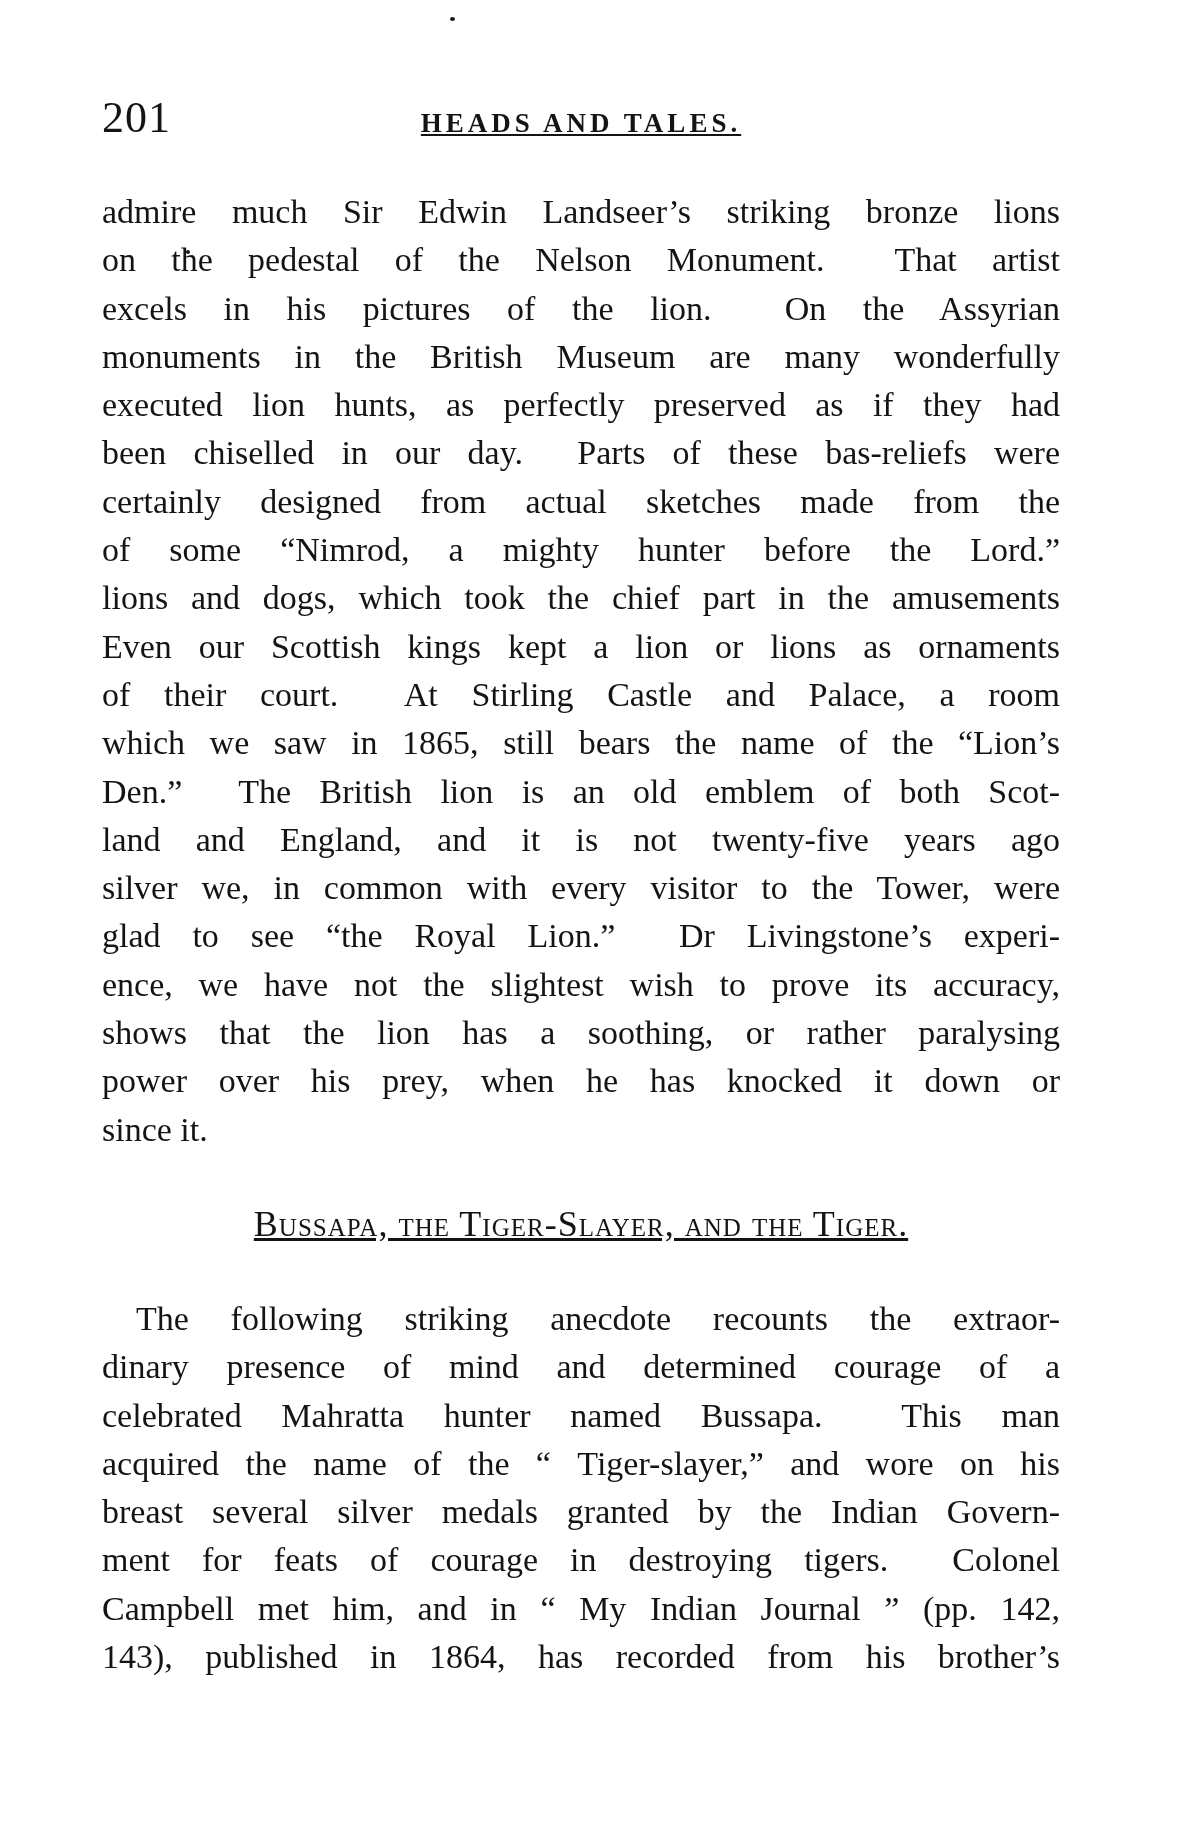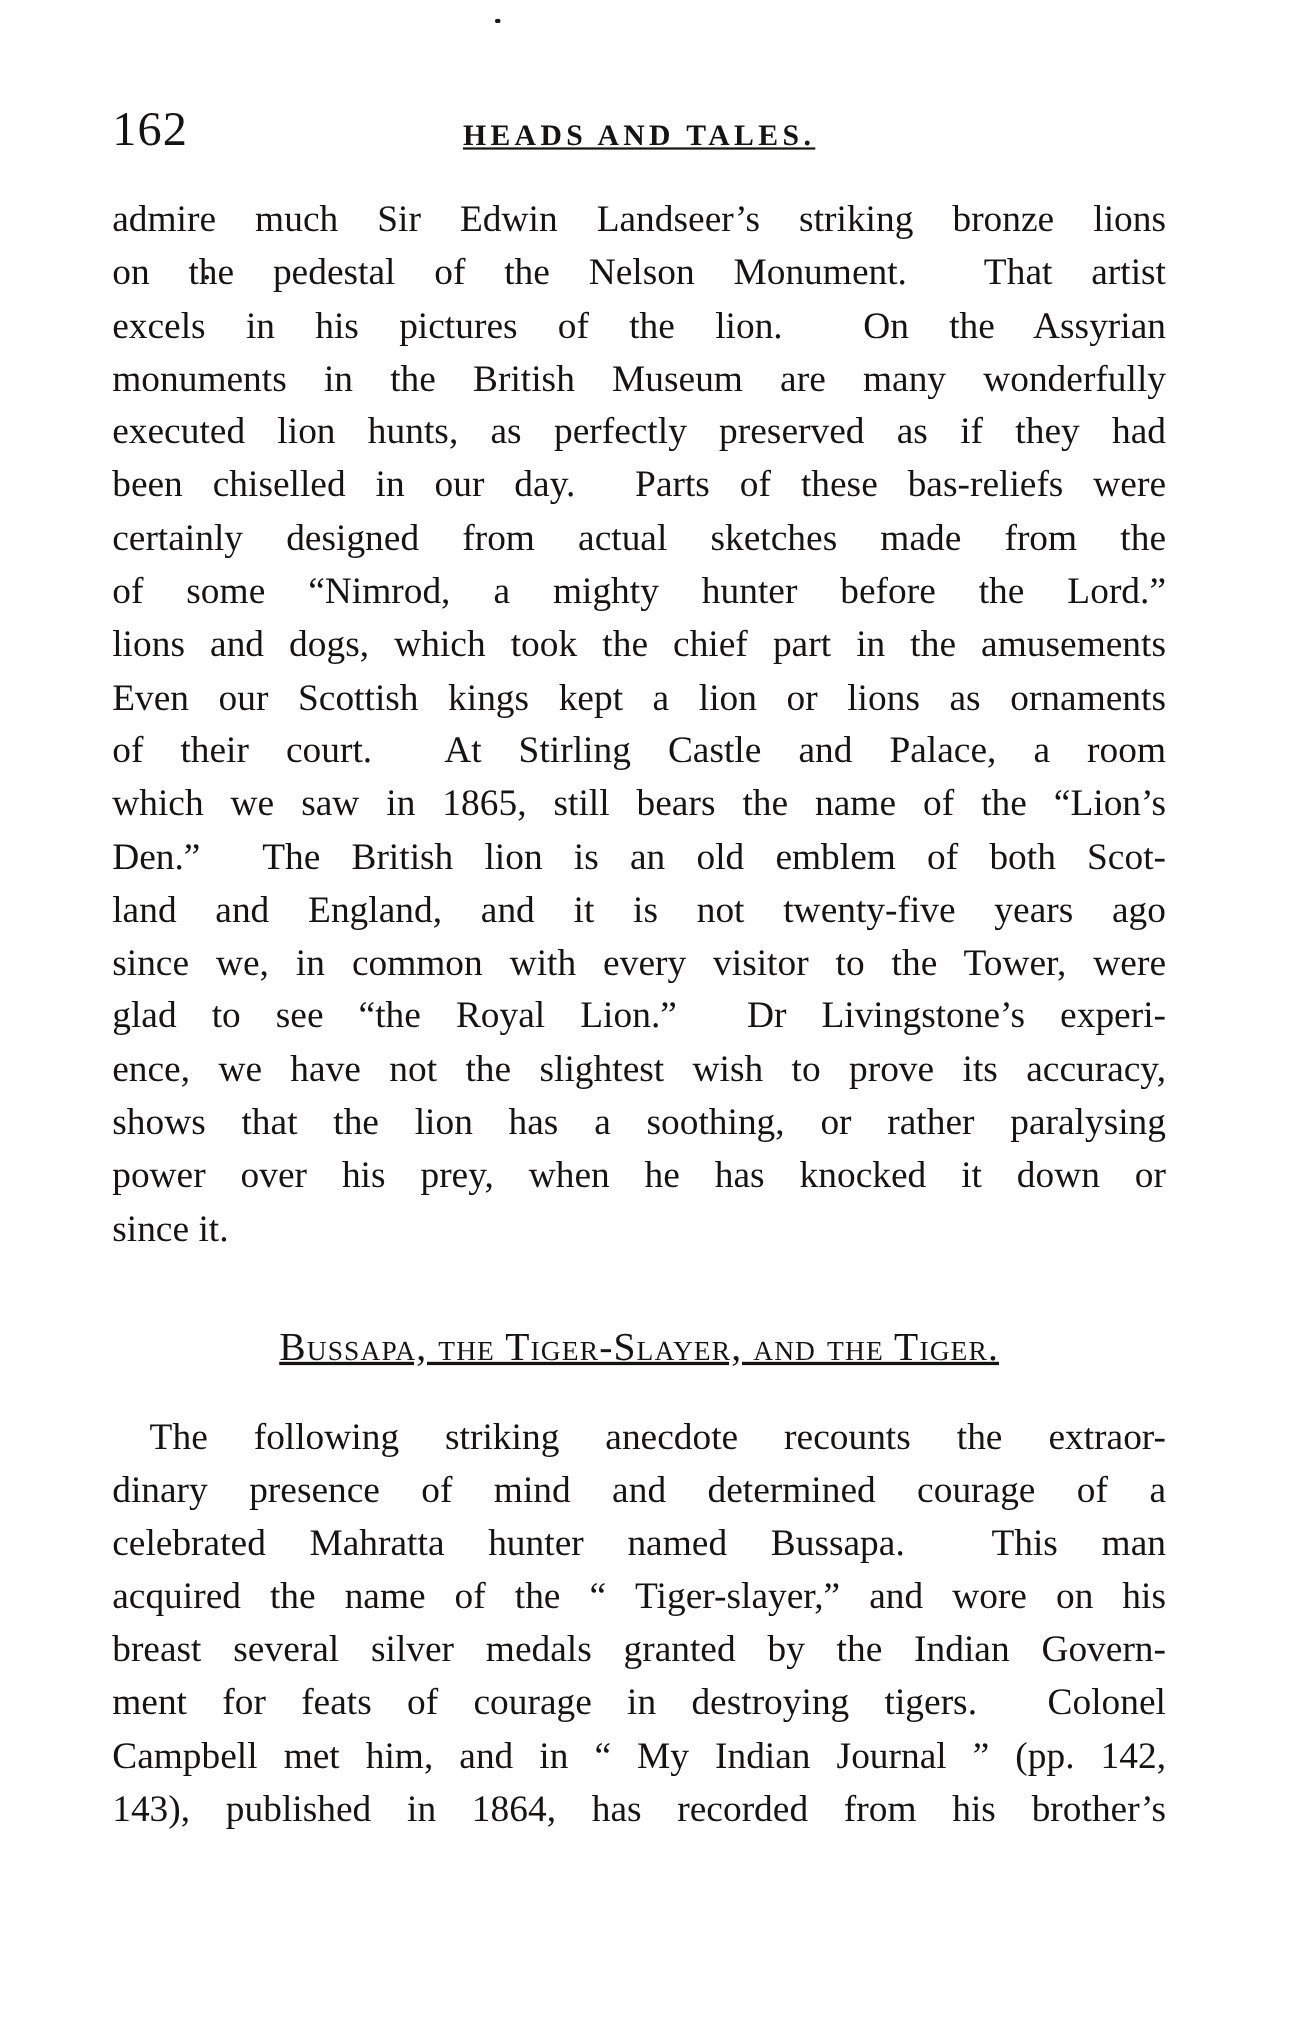--- a/index.html
+++ b/index.html
@@ -41,20 +41,21 @@
     line-height: 30px;
     font-weight: bold;
     letter-spacing: 4px;
     text-decoration: underline;
   }
   .body-block {
     position: absolute;
     left: 102px;
     width: 958px;
     font-size: 34px;
+    margin-top: 12px;
   }
   .para1 { top: 176px; }
   .para2 { top: 1283px; }
   .line {
     height: 48.3px;
     line-height: 48.3px;
     text-align: justify;
     text-align-last: justify;
     white-space: nowrap;
   }
@@ -86,40 +87,40 @@
 </style>
 </head>
 <body>
 
 <div class="sheet">
 
   <div class="speck speck-1"></div>
   <div class="speck speck-2"></div>
 
   <div class="header-row">
-    <div class="page-number">162</div>
+    <div class="page-number">201</div>
     <div class="running-head">HEADS AND TALES.</div>
   </div>
 
   <div class="body-block para1">
       <div class="line">admire much Sir Edwin Landseer’s striking bronze lions</div>
       <div class="line">on the pedestal of the Nelson Monument.&nbsp; That artist</div>
       <div class="line">excels in his pictures of the lion.&nbsp; On the Assyrian</div>
       <div class="line">monuments in the British Museum are many wonderfully</div>
       <div class="line">executed lion hunts, as perfectly preserved as if they had</div>
       <div class="line">been chiselled in our day.&nbsp; Parts of these bas-reliefs were</div>
       <div class="line">certainly designed from actual sketches made from the</div>
       <div class="line">of some “Nimrod, a mighty hunter before the Lord.”</div>
       <div class="line">lions and dogs, which took the chief part in the amusements</div>
       <div class="line">Even our Scottish kings kept a lion or lions as ornaments</div>
       <div class="line">of their court.&nbsp; At Stirling Castle and Palace, a room</div>
       <div class="line">which we saw in 1865, still bears the name of the “Lion’s</div>
       <div class="line">Den.”&nbsp; The British lion is an old emblem of both Scot-</div>
       <div class="line">land and England, and it is not twenty-five years ago</div>
-      <div class="line">since we, in common with every visitor to the Tower, were</div>
+      <div class="line">silver we, in common with every visitor to the Tower, were</div>
       <div class="line">glad to see “the Royal Lion.”&nbsp; Dr Livingstone’s experi-</div>
       <div class="line">ence, we have not the slightest wish to prove its accuracy,</div>
       <div class="line">shows that the lion has a soothing, or rather paralysing</div>
       <div class="line">power over his prey, when he has knocked it down or</div>
       <div class="line plain">since it.</div>
     </div>
 
   <div class="section-heading">Bussapa, the Tiger-Slayer, and the Tiger.</div>
 
   <div class="body-block para2 indent-first">

